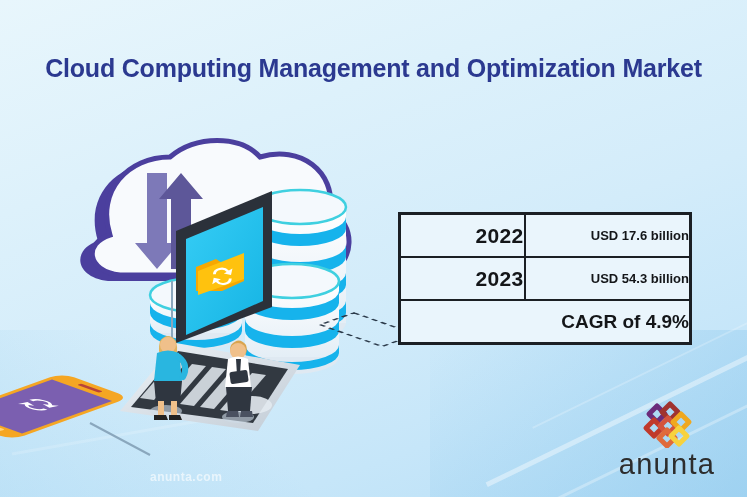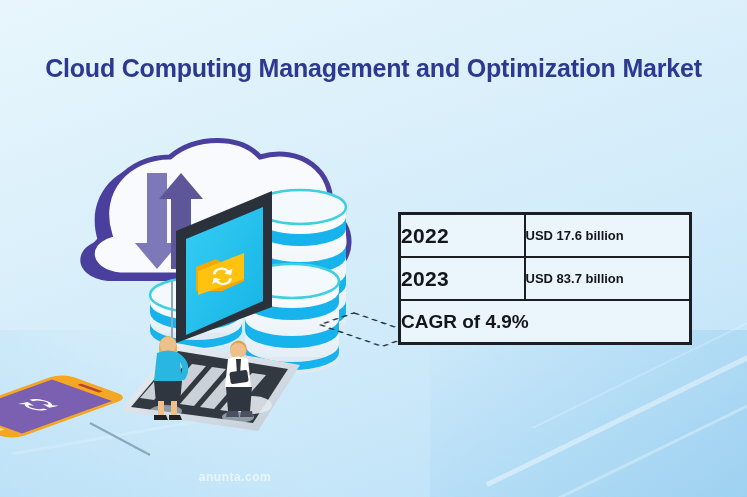--- a/index.html
+++ b/index.html
@@ -58,21 +58,21 @@
     top: 212px;
     width: 294px;
     border: 3px solid #1b1f24;
     border-collapse: collapse;
     background: #eaf5fc;
   }
   #stats-table td {
     border: 2px solid #1b1f24;
     background: #eaf5fc;
     color: #141619;
-    text-align: left;
+    text-align: right;
     font-weight: bold;
     padding: 0;
     height: 41px;
     font-size: 19px;
   }
   #stats-table td.year { width: 124px; font-size: 21px; letter-spacing: .3px; }
   #stats-table td.val  { width: 166px; font-size: 13px; }
   #stats-table td.cagr { font-size: 19px; }
 
   
@@ -89,21 +89,20 @@
     letter-spacing: 1.3px;
     font-weight: normal;
     line-height: 1;
   }
 
   
   #watermark {
     position: absolute;
     left: 150px; top: 470px;
     width: 170px;
-    text-align: center;
     font-size: 12px;
     font-weight: bold;
     color: rgba(255,255,255,0.62);
     letter-spacing: .5px;
     white-space: nowrap;
   }
 </style>
 </head>
 <body>
 
@@ -257,24 +256,38 @@
   </div>
 
   <table id="stats-table">
     <tbody>
         <tr>
       <td class="year">2022</td>
       <td class="val">USD 17.6 billion</td>
     </tr>
     <tr>
       <td class="year">2023</td>
-      <td class="val">USD 83.7 billion</td>
+      <td class="val">USD 54.3 billion</td>
     </tr>
     <tr>
       <td class="cagr" colspan="2">CAGR of 4.9%</td>
     </tr>
   </tbody>
     </table>
 
+  <div id="logo">
+    <svg id="logo-mark" width="54" height="50" viewBox="0 0 54 50" xmlns="http://www.w3.org/2000/svg">
+      <g fill="none" stroke-width="5" stroke-linejoin="round">
+        <path d="M17 8 L9 16 L17 24 L25 16 Z" stroke="#6b2b7a"></path>
+        <path d="M30 6 L22 14 L30 22 L38 14 Z" stroke="#a0332f"></path>
+        <path d="M14 22 L6 30 L14 38 L22 30 Z" stroke="#c0392b"></path>
+        <path d="M28 20 L20 28 L28 36 L36 28 Z" stroke="#d4533c"></path>
+        <path d="M41 16 L33 24 L41 32 L49 24 Z" stroke="#f0a81e"></path>
+        <path d="M27 32 L19 40 L27 48 L35 40 Z" stroke="#e06a3a"></path>
+        <path d="M39 30 L31 38 L39 46 L47 38 Z" stroke="#f7d23e"></path>
+      </g>
+    </svg>
+    <div id="logo-word">anunta</div>
+  </div>
 
   <div id="watermark">anunta.com</div>
 
 </div>
 
 </body></html>

